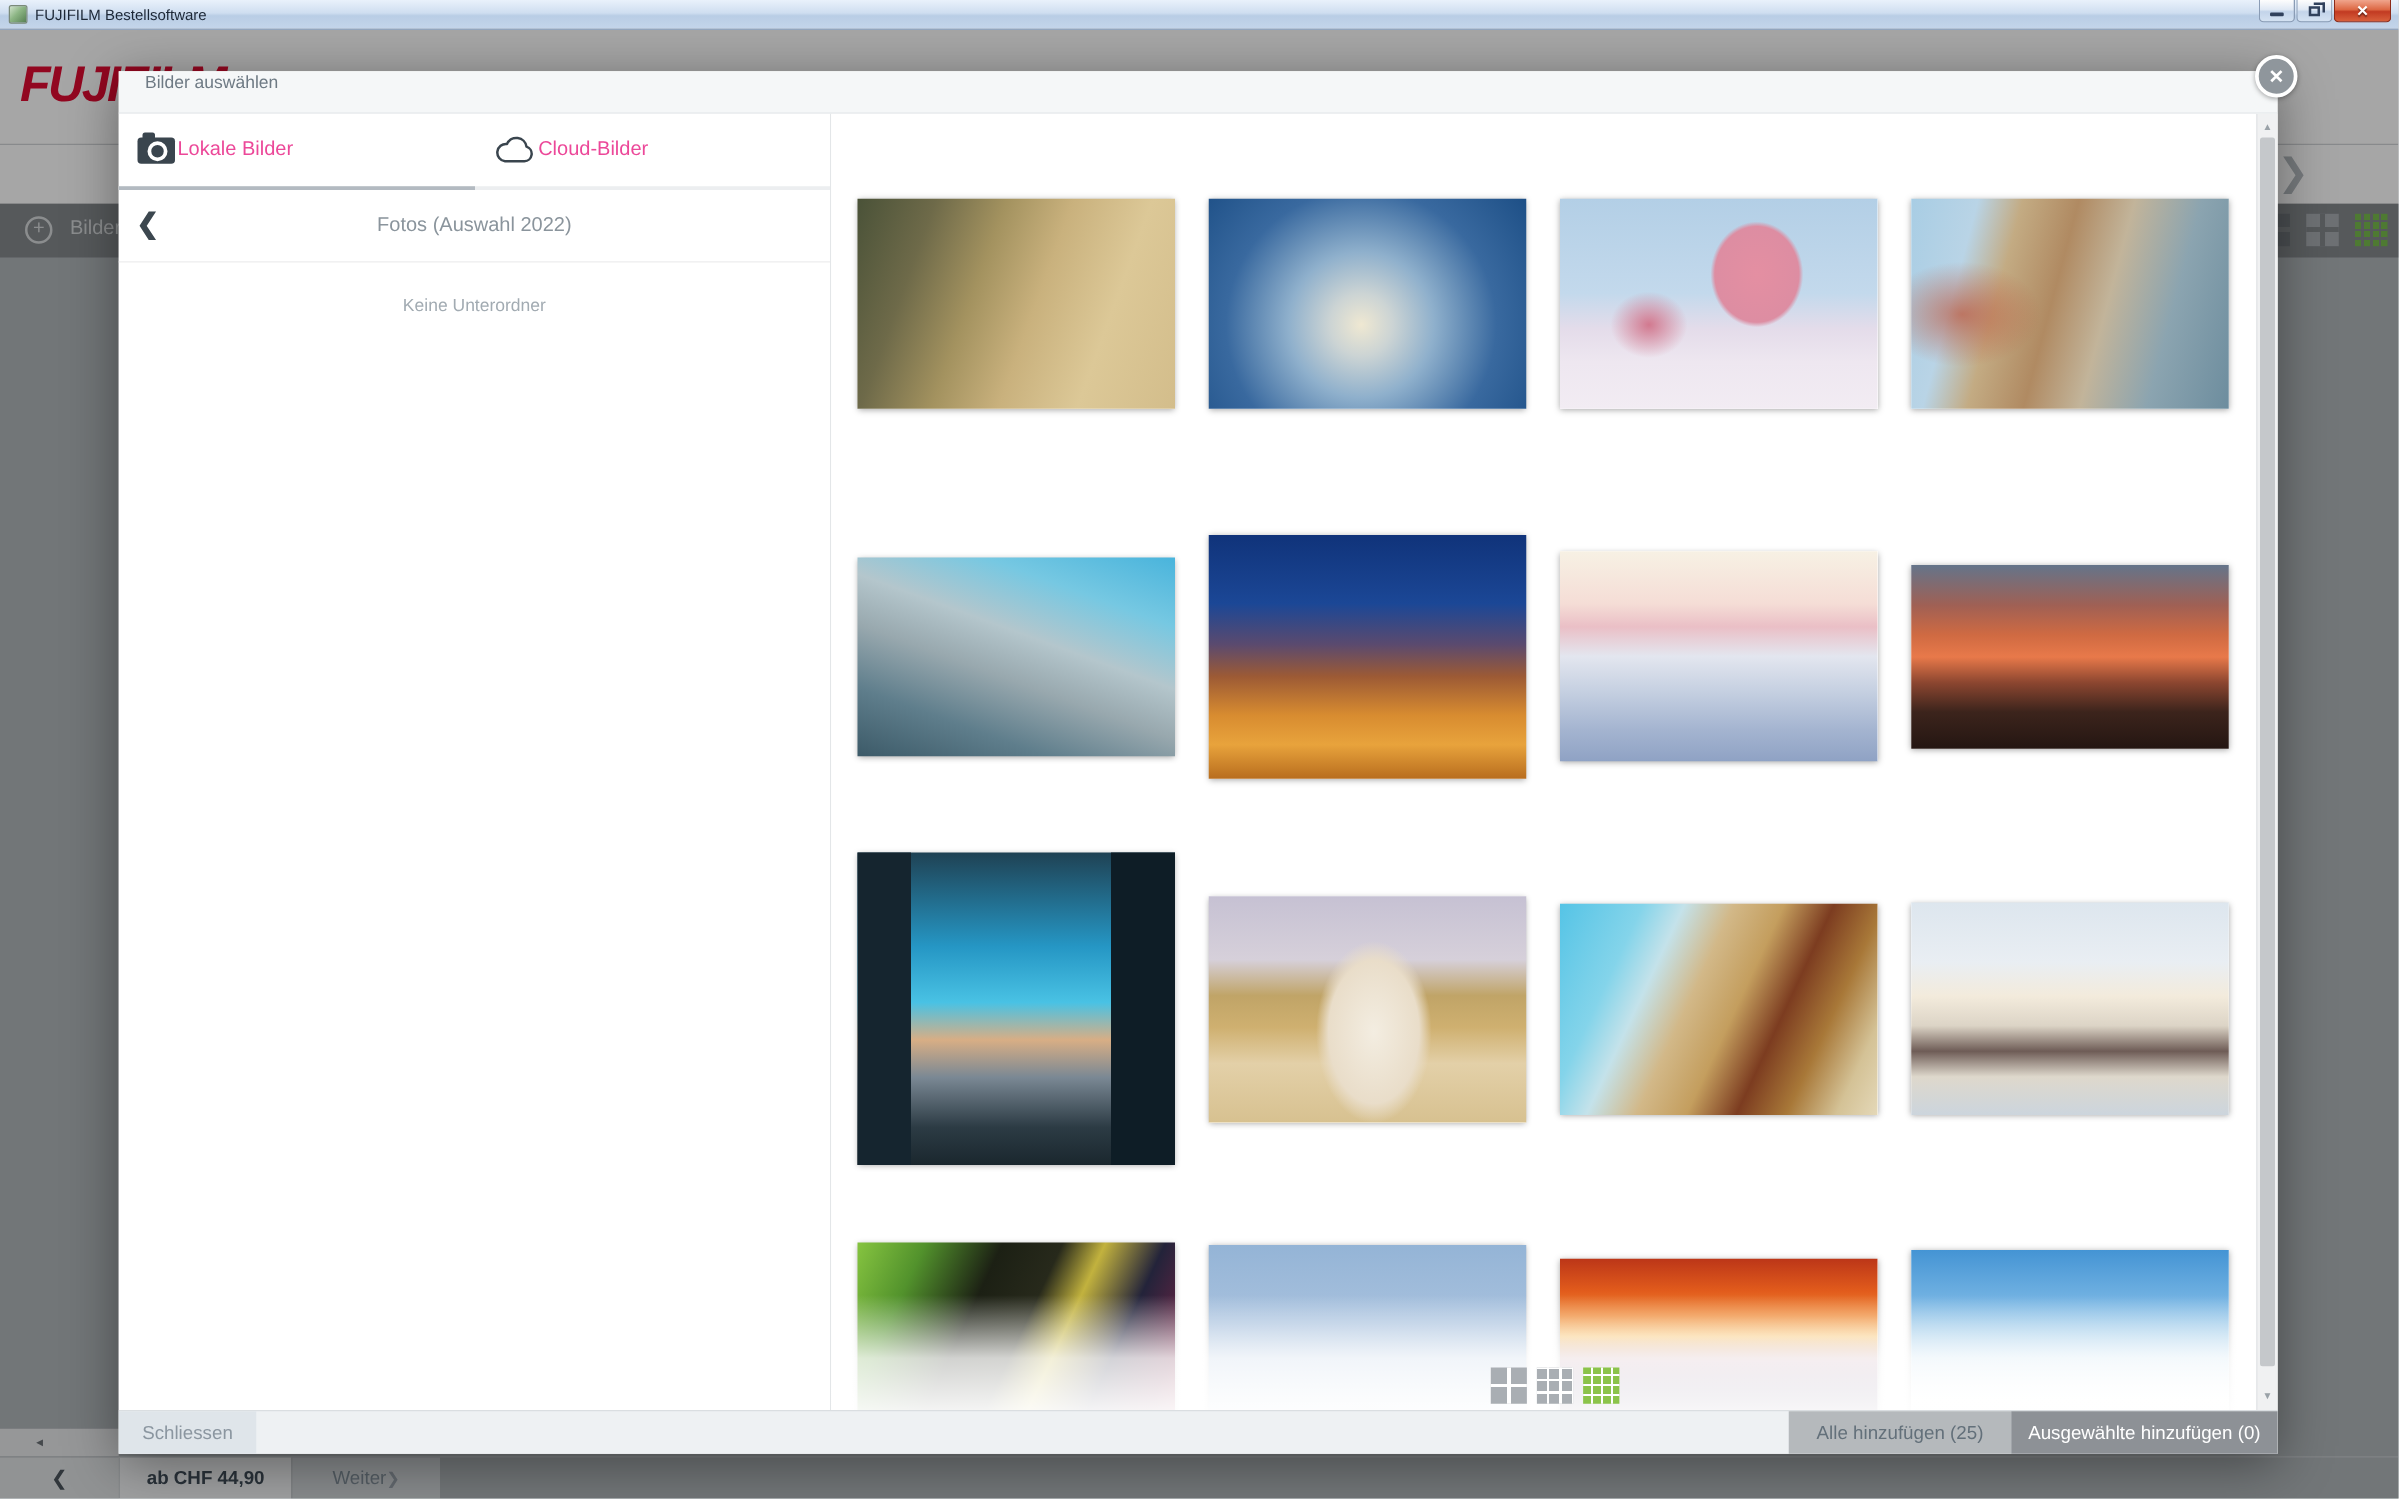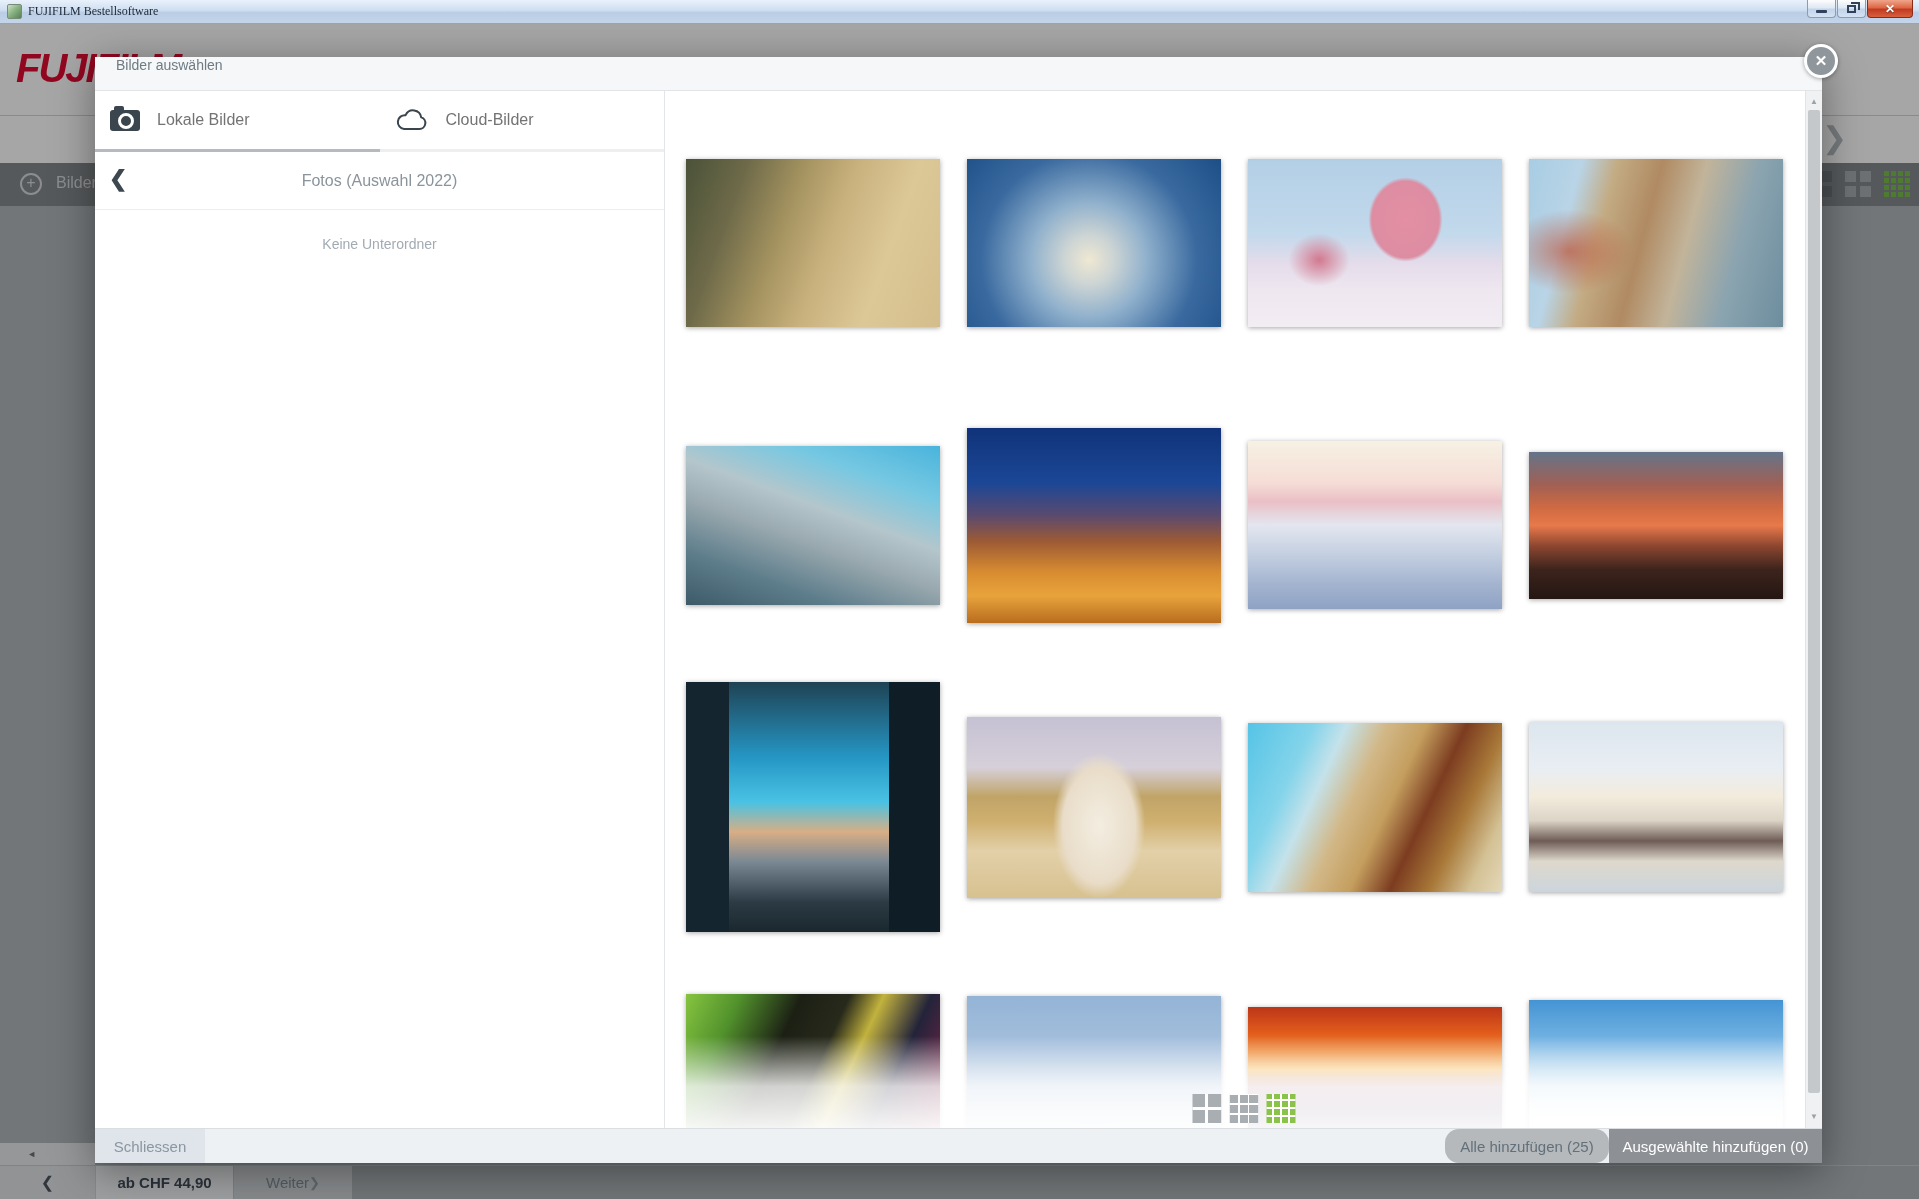--- a/index.html
+++ b/index.html
@@ -6,21 +6,21 @@
   html,body { width:1919px; height:1199px; overflow:hidden; }
   body { font-family:"Liberation Sans", sans-serif; }
   .screen { position:relative; width:1919px; height:1199px; background:#b0b5b8; overflow:hidden; }
 
   
   .titlebar { position:absolute; left:0; top:0; width:100%; height:24px; z-index:30;
     background:linear-gradient(180deg,#e9f1fb 0%,#cfdef0 45%,#b9cde5 55%,#c4d5ea 100%);
     border-bottom:1px solid #93a5bd; display:flex; align-items:center; }
   .app-ico { width:15px; height:15px; margin:0 6px 0 7px; border-radius:2px; border:1px solid #7a8a7a;
     background:linear-gradient(135deg,#cfe2cb 0%,#8cb584 45%,#567f54 100%); }
-  .title { font-size:12px; color:#1c2736;font-family:Liberation Serif, serif; }
+  .title { font-size:12px; color:#1c2736; }
   .winbtns { position:absolute; right:6px; top:0; display:flex; gap:1px; }
   .wb { height:18px; border:1px solid #8a9cb5; border-top:none; border-radius:0 0 4px 4px;
     display:flex; align-items:center; justify-content:center; cursor:pointer;
     background:linear-gradient(180deg,#fdfdfd 0%,#dfe8f4 45%,#c3d4ea 55%,#d4e2f2 100%); }
   .wb.min, .wb.max { width:29px; }
   .wb.close { width:46px; border-color:#8c2a18;
     background:linear-gradient(180deg,#f0a58c 0%,#dd6844 45%,#c23a22 55%,#d8603c 100%);
     color:#fff; font-size:12px; font-weight:bold; text-shadow:0 1px 1px rgba(0,0,0,.45); }
   .glyph-min { width:11px; height:3px; background:#30415c; border-radius:1px; margin-top:6px; }
   .glyph-max { position:relative; width:9px; height:8px; border:2px solid #30415c; background:transparent; }
@@ -77,22 +77,22 @@
   .dlg-close { position:absolute; left:1709px; top:-13px; width:34px; height:34px; border-radius:50%;
     background:#8f969c; border:3px solid #ffffff; color:#fff; display:flex; align-items:center;
     justify-content:center; font-size:15px; font-weight:bold; cursor:pointer; z-index:12;
     box-shadow:0 1px 4px rgba(0,0,0,.35); }
   .dlg-header { height:34px; background:#f5f7f8; border-bottom:1px solid #e2e5e7; display:flex;
     align-items:flex-start; padding-left:21px; font-size:14px; color:#6e7a84; }
   .dlg-body { display:flex; height:1037px; }
 
   .left-panel { width:570px; border-right:1px solid #e3e6e8; background:#fff; }
   .tabs { display:flex; height:61px; border-bottom:3px solid #eceef0; }
-  .tab { flex:1; display:flex; align-items:center; gap:17px; padding-left:15px; cursor:pointer;
-    position:relative; font-size:16px; color:#737373; }
+  .tab { flex:1; display:flex; align-items:center; gap:2px; padding-left:15px; cursor:pointer;
+    position:relative; font-size:16px; color:#ec4899; }
   .tab.active::after { content:''; position:absolute; left:0; right:0; bottom:-3px; height:3px;
     background:#b3bac1; }
   .cam-ico { position:relative; width:30px; height:21px; background:#3a454e; border-radius:3px; }
   .cam-ico::before { content:''; position:absolute; top:-4px; left:4px; width:10px; height:5px;
     background:#3a454e; border-radius:2px 2px 0 0; }
   .cam-ico::after { content:''; position:absolute; left:8px; top:3px; width:10px; height:10px;
     border:3px solid #fff; border-radius:50%; }
   .cloud-svg { display:block; }
 
   .crumb { position:relative; height:58px; border-bottom:1px solid #ededee; display:flex;
@@ -157,21 +157,21 @@
   .sb-up { top:2px; } .sb-down { bottom:4px; }
   .sb-thumb { position:absolute; left:2px; top:19px; width:12px; height:983px; background:#c5c8cb;
     border-radius:2px; cursor:grab; }
 
   
   .dlg-footer { height:35px; background:#eef1f3; border-top:1px solid #dadee1; display:flex; }
   .dlg-footer button { border:none; font-family:"Liberation Sans",sans-serif; font-size:15px;
     cursor:pointer; height:100%; }
   .btn-close { width:110px; background:#dfe5ea; color:#8b96a0; }
   .f-spacer { flex:1; }
-  .btn-addall { width:164px; background:#b5b9bc; color:#63707a;border-radius:14px; }
+  .btn-addall { width:178px; background:#b5b9bc; color:#63707a; }
   .btn-addsel { width:213px; background:#8d9196; color:#ffffff; }
 </style>
 </head>
 <body>
 
 <div class="screen">
 
   <div class="appbg">
     <div class="app-header">
       <div class="logo">FUJIFILM</div>

